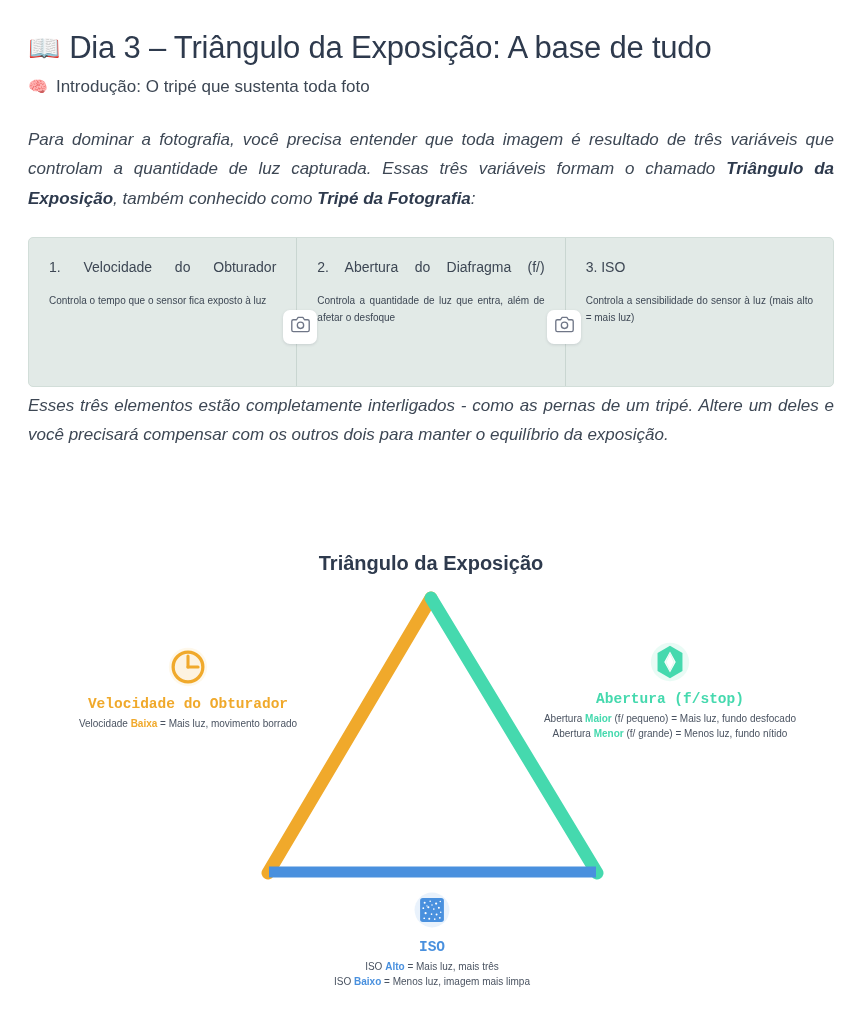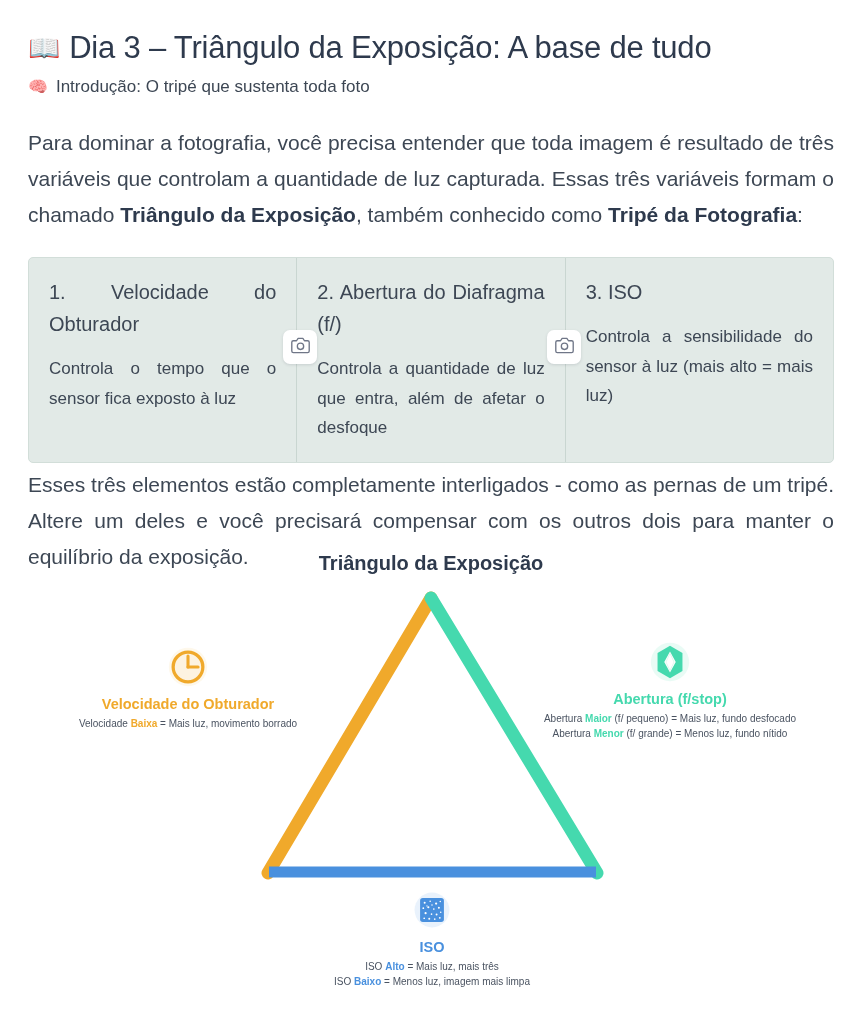--- a/index.html
+++ b/index.html
@@ -50,25 +50,26 @@
     line-height: 1.2;
   }
   .doc-subtitle .emoji {
     font-size: 16px;
     margin-right: 8px;
     display: inline-block;
   }
 
   
   .para {
-    font-size: 21px;
+    font-size: 17px;
     line-height: 1.72;
     color: #3d4754;
     text-align: justify;
     margin: 28px 0 0 0;
+    font-style: italic;
   }
   .para.tight { margin-top: 4px; }
   .para b { font-weight: bold; color: #2e3a4d; }
 
   
   .tri-panel {
     margin-top: 24px;
     background: #e2eae7;
     border: 1px solid #d2ded9;
     border-radius: 5px;
@@ -78,33 +79,33 @@
     min-height: 148px;
   }
   .tri-col {
     flex: 1 1 0;
     padding: 18px 20px 20px 20px;
     box-sizing: border-box;
     position: relative;
   }
   .tri-col + .tri-col { border-left: 1px solid #c9d6d1; }
   .tri-col .col-title {
-    font-size: 20px;
+    font-size: 14px;
     line-height: 1.6;
     color: #3d4754;
     text-align: justify;
     text-align-last: justify;
     margin-bottom: 14px;
   }
   .tri-col .col-title.no-justify {
     text-align: center;
     text-align-last: left;
   }
   .tri-col .col-body {
-    font-size: 17px;
+    font-size: 10px;
     line-height: 1.72;
     color: #3d4754;
     text-align: justify;
   }
   .cam-badge {
     position: absolute;
     width: 34px;
     height: 34px;
     border-radius: 7px;
     background: #ffffff;
@@ -127,20 +128,21 @@
     justify-content: center;
     align-items: center;
     height: 48px;
     margin-bottom: 2px;
   }
   .node .node-title {
     font-size: 14.5px;
     font-weight: bold;
     line-height: 1.25;
     margin-bottom: 4px;
+    font-family: Liberation Mono, monospace;
   }
   .node .node-line {
     font-size: 10px;
     line-height: 1.48;
     color: #4a5361;
     white-space: nowrap;
   }
   .node .node-line .hl { font-weight: bold; }
 
   .node-shutter { left: 28px; top: 645px; width: 320px; }

